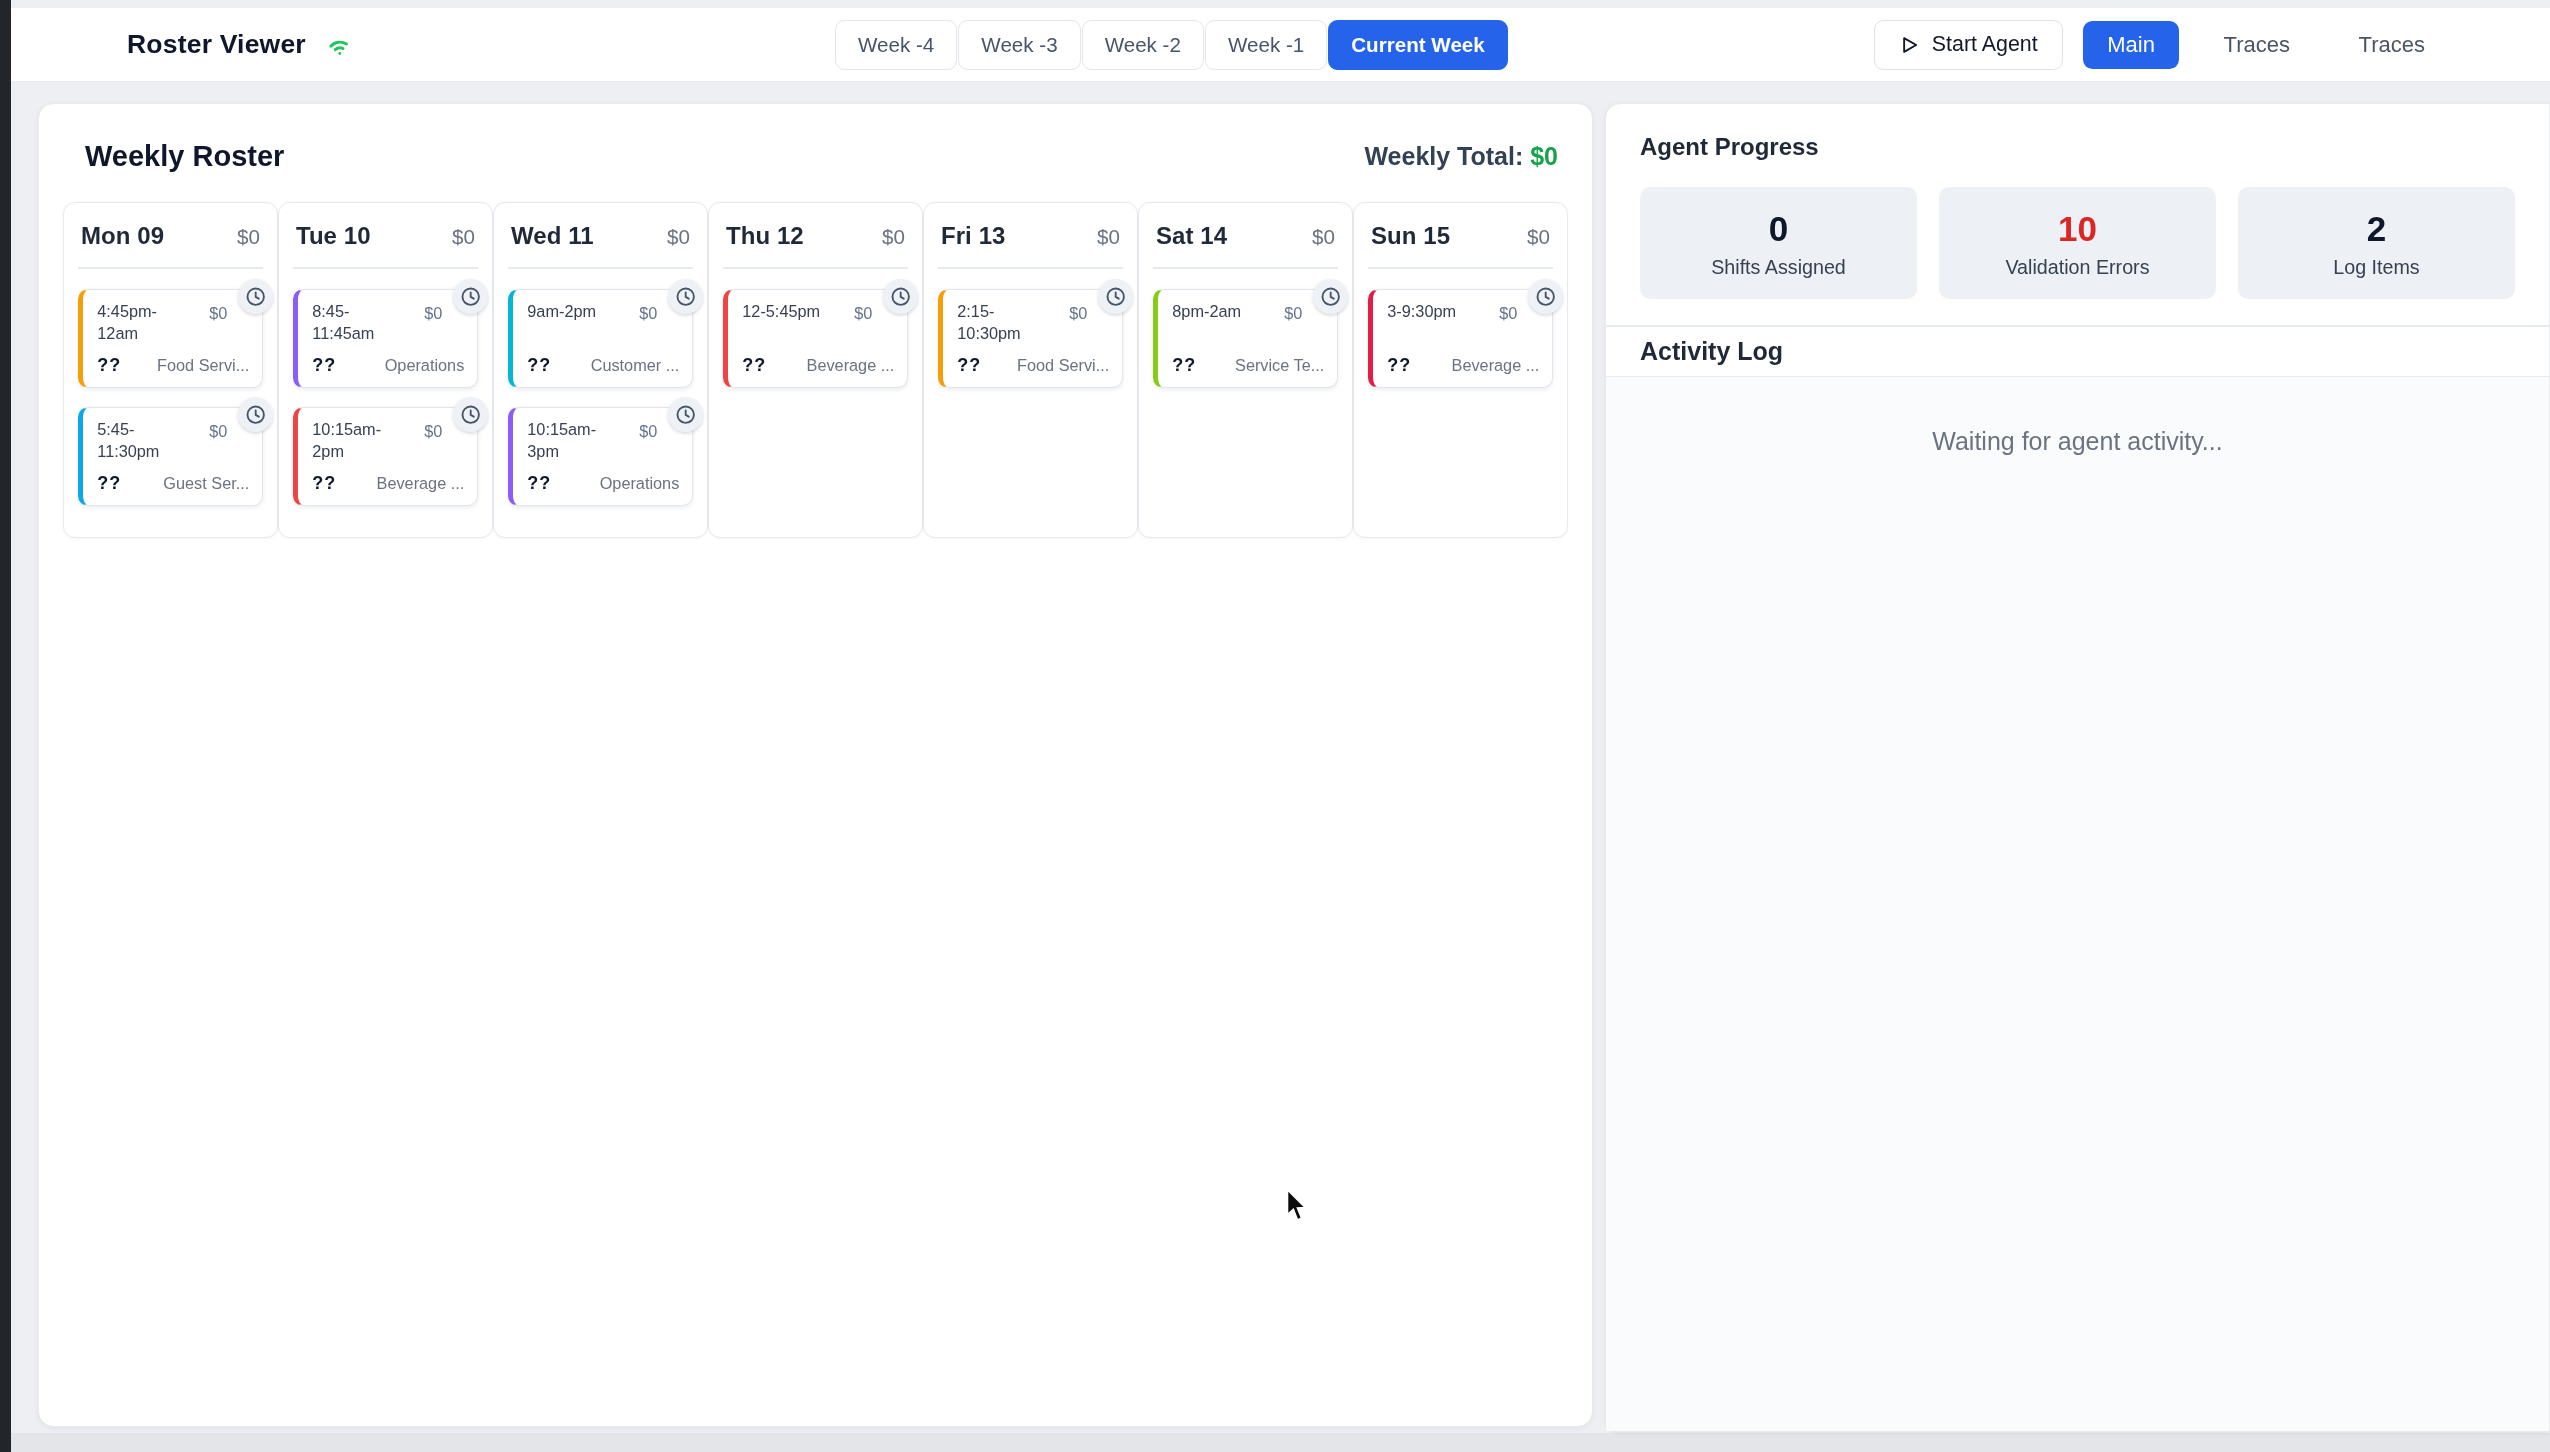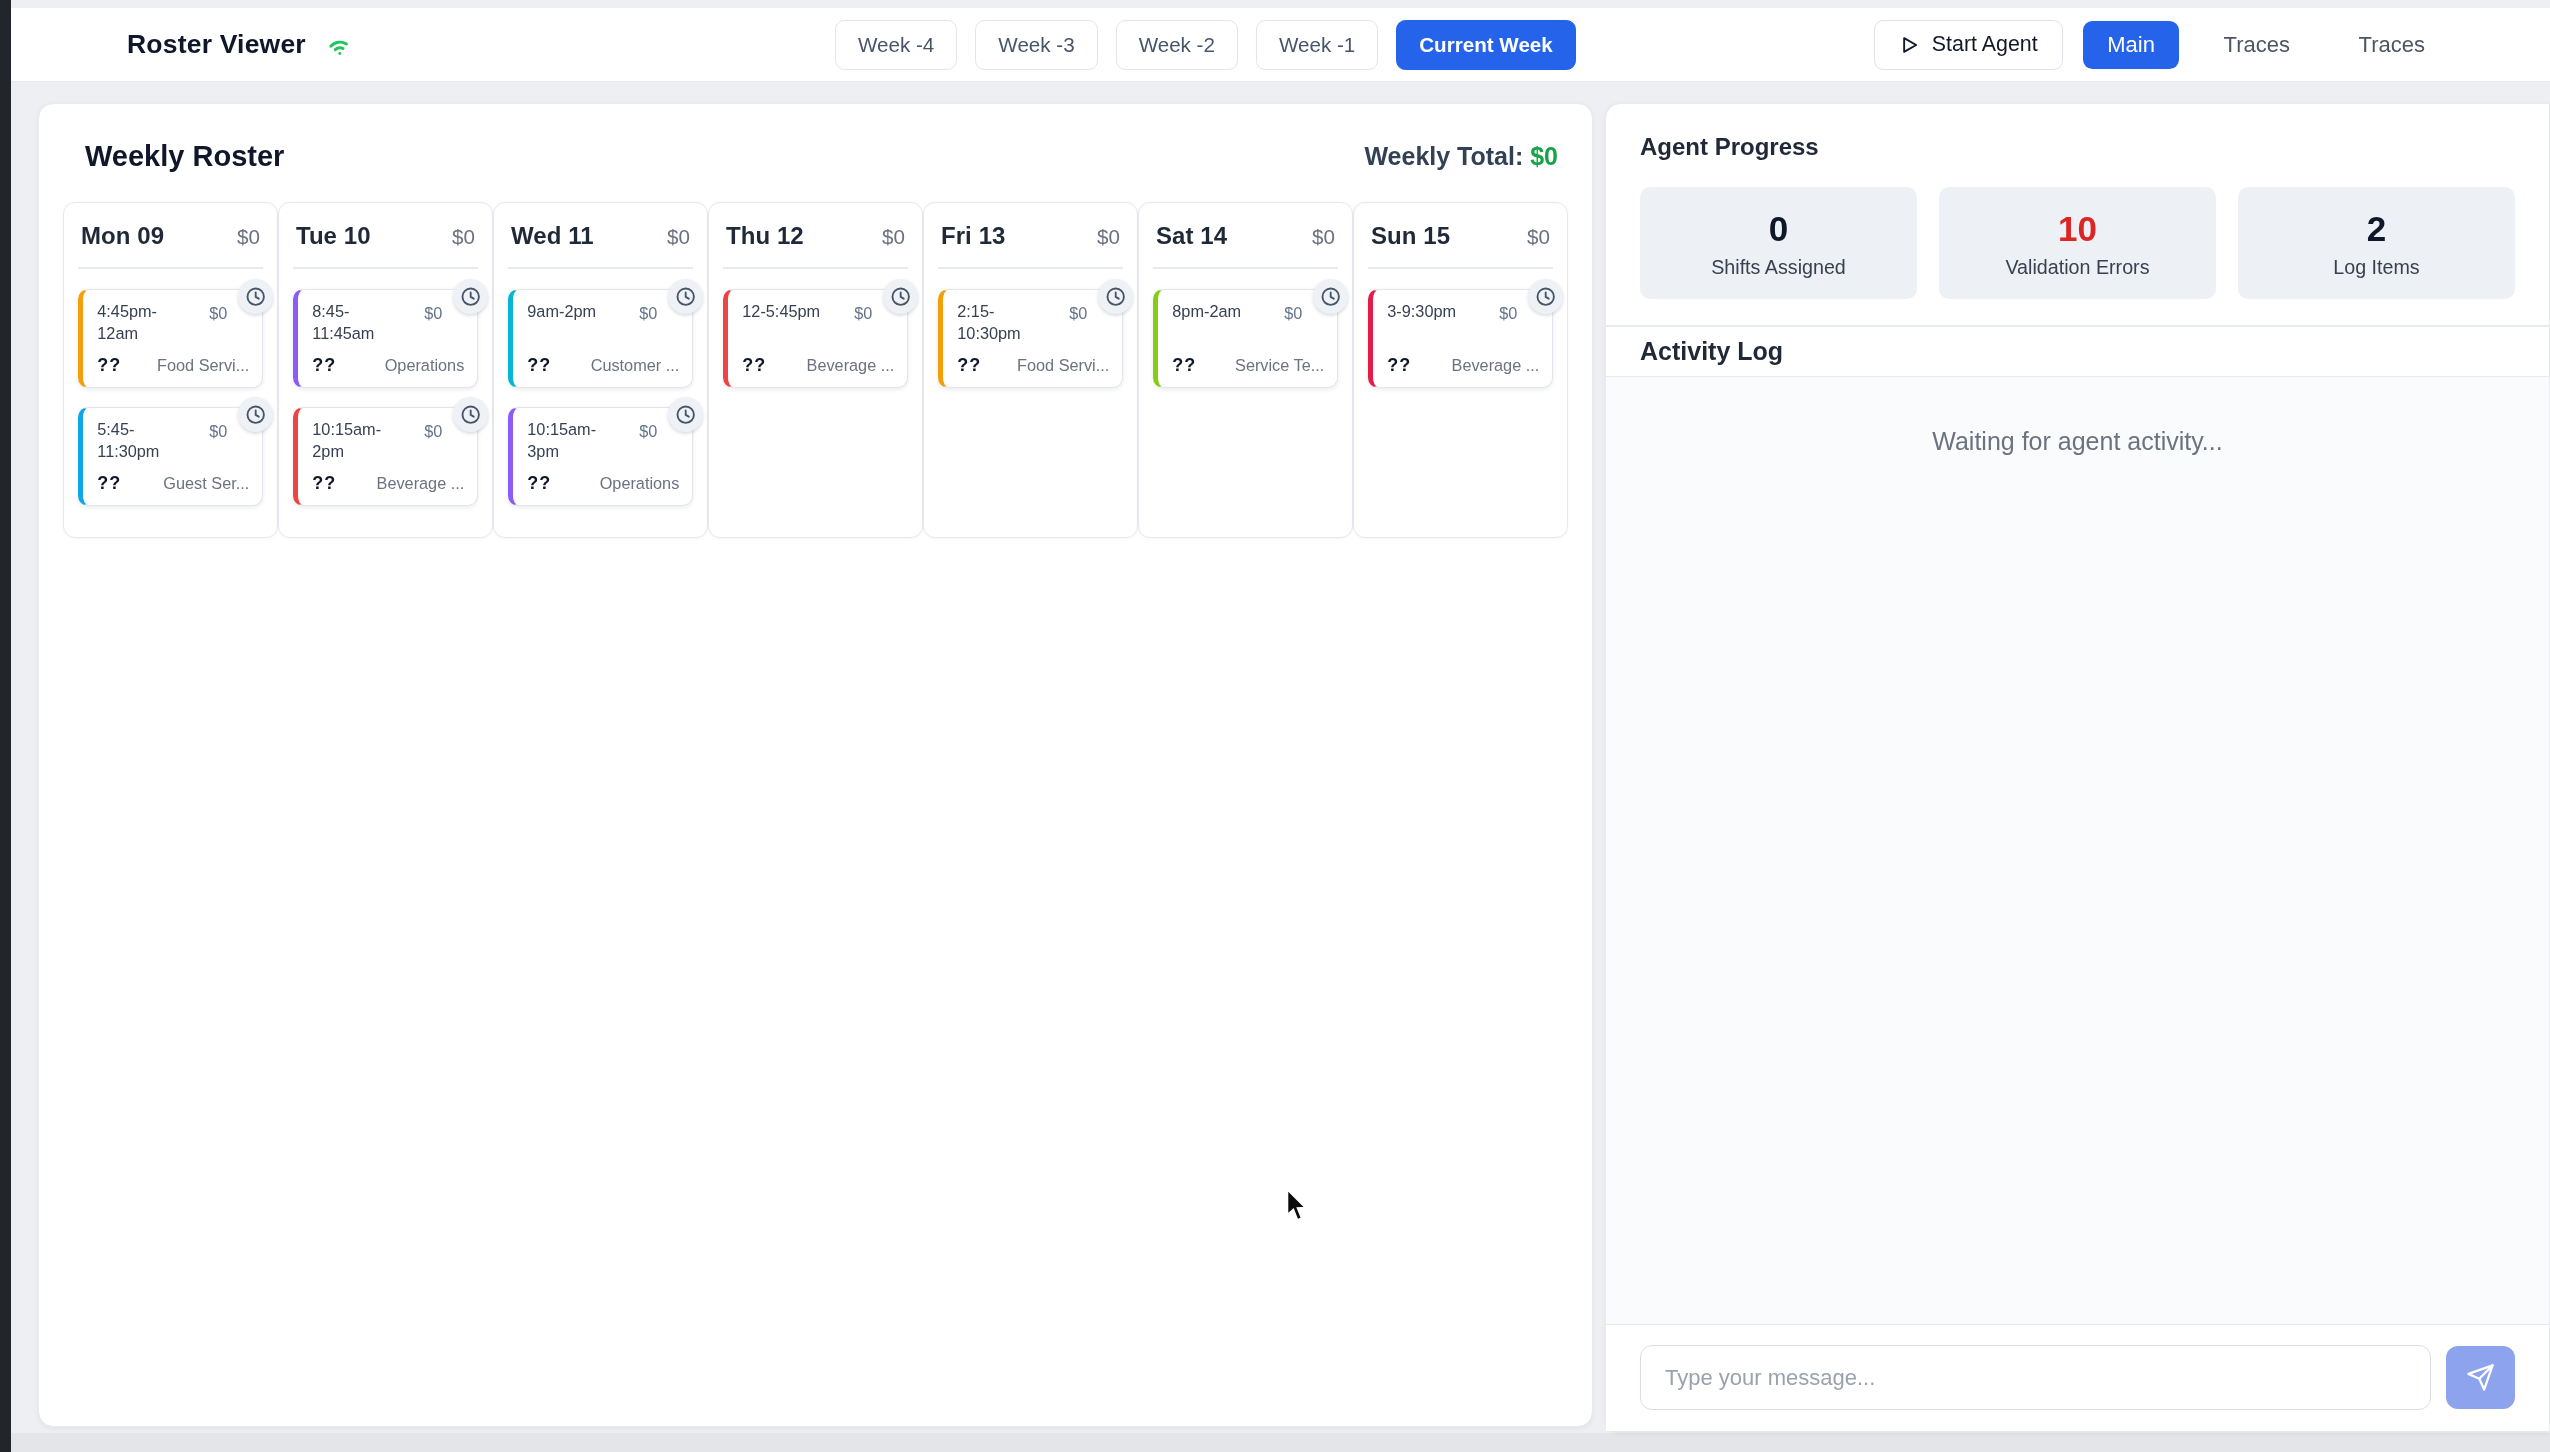--- a/index.html
+++ b/index.html
@@ -13,21 +13,21 @@
   .bottom-strip { position:absolute; left:11px; right:0; bottom:0; height:19px; background:#e3e5e9; }
 
   
   .topbar {
     position:absolute; left:11px; right:0; top:8px; height:74px;
     background:#ffffff; border-bottom:1.7px solid #e8eaee;
     display:flex; align-items:center;
   }
   .app-title { margin-left:116px; font-size:26.5px; font-weight:700; color:#0f172a; letter-spacing:0.2px; }
   .wifi { margin-left:17px; display:flex; align-items:center; }
-  .week-group { position:absolute; left:824px; top:12px; display:flex; gap:18px; }
+  .week-group { position:absolute; left:824px; top:12px; display:flex; gap:1px; }
   .week-btn {
     height:50px; padding:0 22px; background:#fff; border:1.7px solid #e2e6ec; border-radius:9.4px;
     font-size:20.6px; color:#475569; display:flex; align-items:center; justify-content:center;
     cursor:pointer; white-space:nowrap;
   }
   .week-btn.active { background:#2563eb; border-color:#2563eb; color:#fff; font-weight:700; }
   .right-cluster { margin-left:auto; margin-right:101px; display:flex; align-items:center; gap:20.6px; }
   .start-agent {
     height:50px; padding:0 24px; background:#fff; border:1.7px solid #dfe3e9; border-radius:9.4px;
     display:flex; align-items:center; gap:12px; font-size:21.4px; color:#111827; cursor:pointer; white-space:nowrap;
@@ -421,29 +421,20 @@
       </div>
     </div>
   </div>
   <div class="sect-divider"></div>
   <div class="activity-head">
     <h2 class="activity-title">Activity Log</h2>
   </div>
   <div class="activity-log">
     <div class="waiting-msg">Waiting for agent activity...</div>
   </div>
-  <div class="chat-row">
-    <input class="chat-input" type="text" placeholder="Type your message..." style="">
-    <button class="send-btn">
-      <svg width="29" height="29" viewBox="0 0 24 24" fill="none" stroke="#ffffff" stroke-width="1.9" stroke-linejoin="round" stroke-linecap="round">
-        <path d="M22 2L11 13"></path>
-          <path d="M22 2l-7 20-4-9-9-4 20-7z"></path>
-      </svg>
-    </button>
-  </div>
 </aside>
 
 <div class="mouse-cursor">
   <svg width="34" height="38" viewBox="0 0 20 22">
     <path d="M3 1 L3 16.5 L6.6 13.4 L9 19.5 L11.8 18.3 L9.4 12.4 L14.2 12.1 Z" fill="#0b0b0b" stroke="#ffffff" stroke-width="1.4"></path>
   </svg>
 </div>
 
 
 </body></html>

